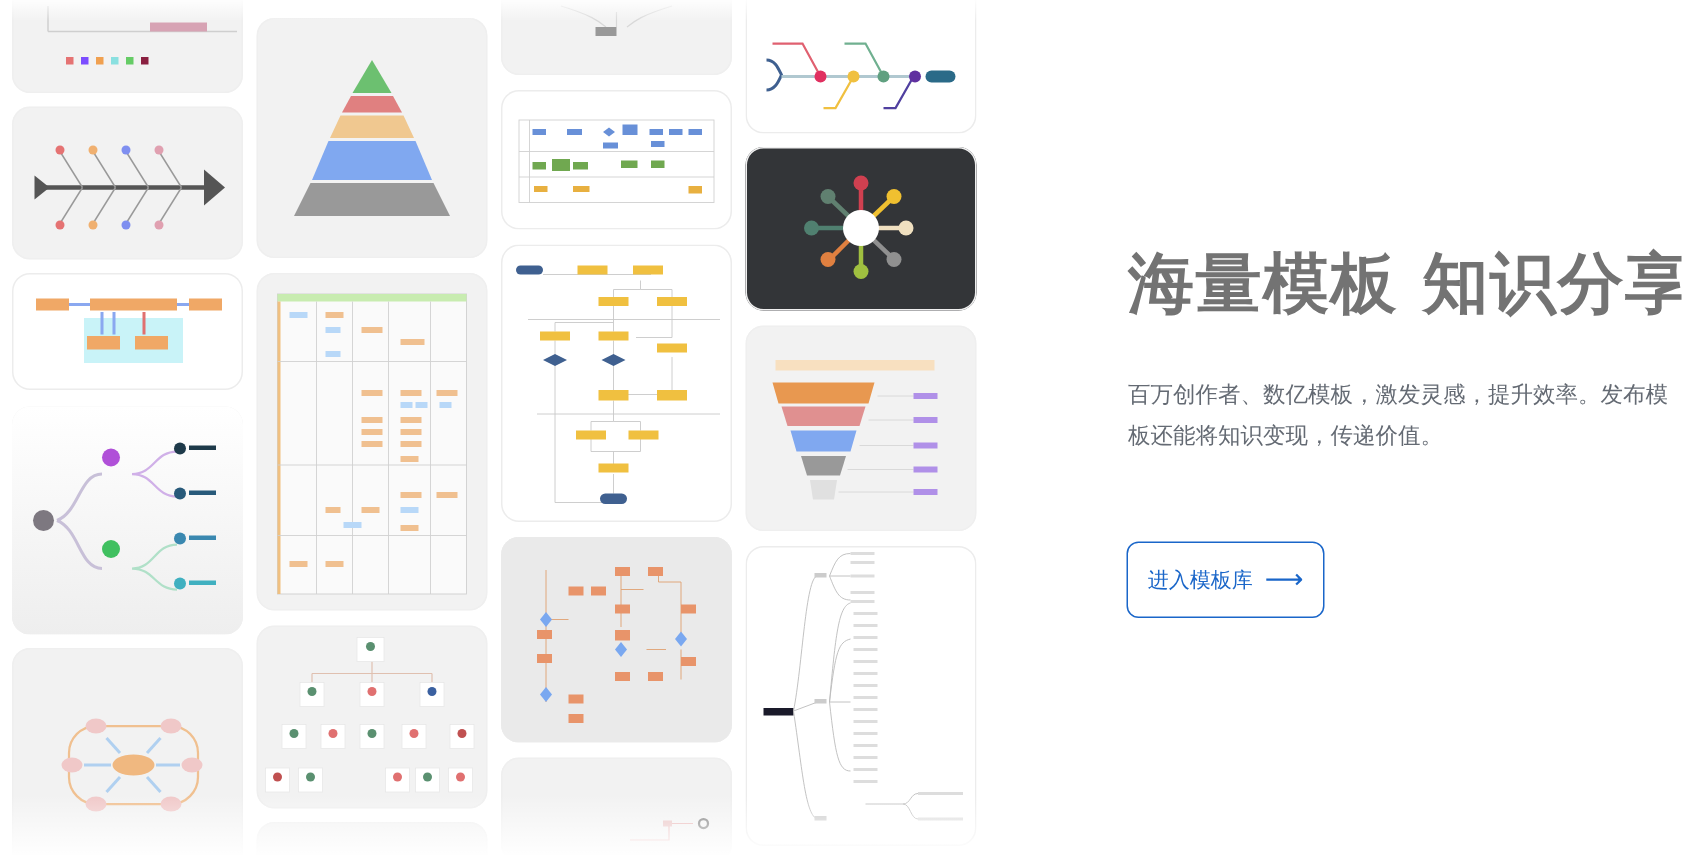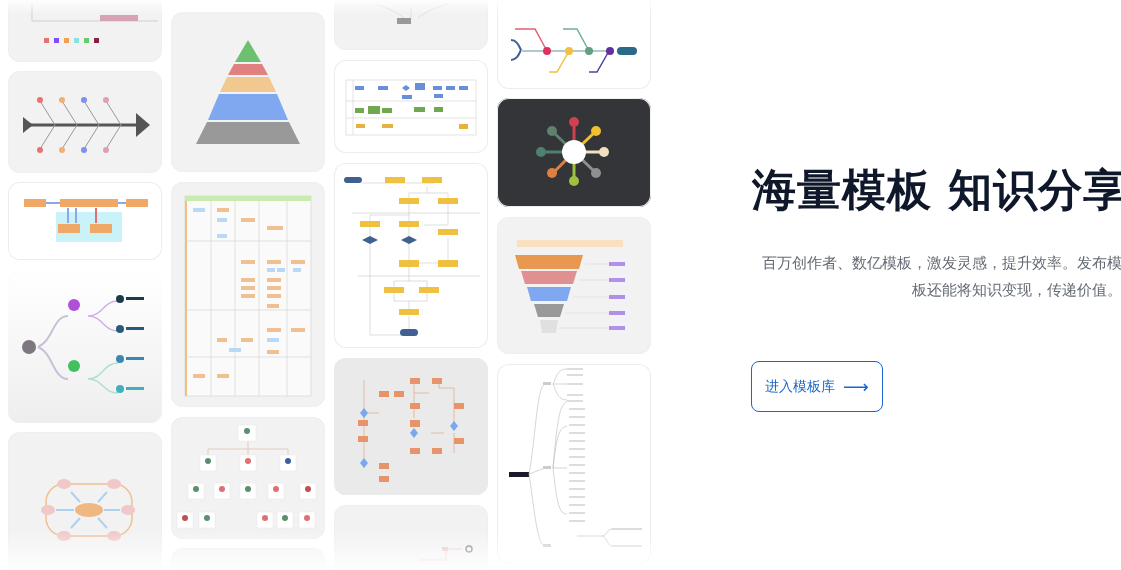--- a/index.html
+++ b/index.html
@@ -8,22 +8,22 @@
   .gallery { position: absolute; left: 0; top: 0; width: 660px; height: 570px; overflow: hidden; }
   .card { position: absolute; border-radius: 12px; overflow: hidden; box-shadow: 0 0 0 1px #efefef inset; }
   .card.gray { background: #f2f2f2; }
   .card.white { background: #ffffff; box-shadow: 0 0 0 1px #ececec inset; }
   .card.dark { background: #333538; }
   .card svg { position: absolute; left: 0; top: 0; width: 100%; height: 100%; }
   .fade-bottom { position: absolute; left: 0; bottom: 0; width: 660px; height: 40px; background: linear-gradient(rgba(255,255,255,0), rgba(255,255,255,0.95)); pointer-events: none; }
   .fade-top { position: absolute; left: 0; top: 0; width: 660px; height: 14px; background: linear-gradient(rgba(255,255,255,0.9), rgba(255,255,255,0)); pointer-events: none; }
 
   .hero { position: absolute; left: 752px; top: 160px; width: 369px; }
-  .hero-title { font-family: "DejaVu Sans", sans-serif; font-weight: 700; font-size: 44px; line-height: 60px; color: #0f172a; letter-spacing: 1px; white-space: nowrap; }
-  .hero-desc { margin-top: 30px; font-size: 15px; line-height: 27px; color: #646a73; width: 370px; text-align: right; }
+  .hero-title { font-family: "DejaVu Sans", sans-serif; font-weight: 700; font-size: 44px; line-height: 60px; color: #737373; letter-spacing: 1px; white-space: nowrap; }
+  .hero-desc { margin-top: 30px; font-size: 15px; line-height: 27px; color: #646a73; width: 370px; }
   .cta { position: absolute; left: 751px; top: 361px; width: 132px; height: 51px; border: 1px solid #1a66c9; border-radius: 8px; background: #ffffff; color: #1a66c9; font-size: 14px; display: flex; align-items: center; justify-content: center; gap: 8px; cursor: pointer; }
   .cta .arrow { font-size: 18px; line-height: 1; }
 </style>
 </head>
 <body>
 
 <div class="stage">
 
   <div class="gallery">
 

